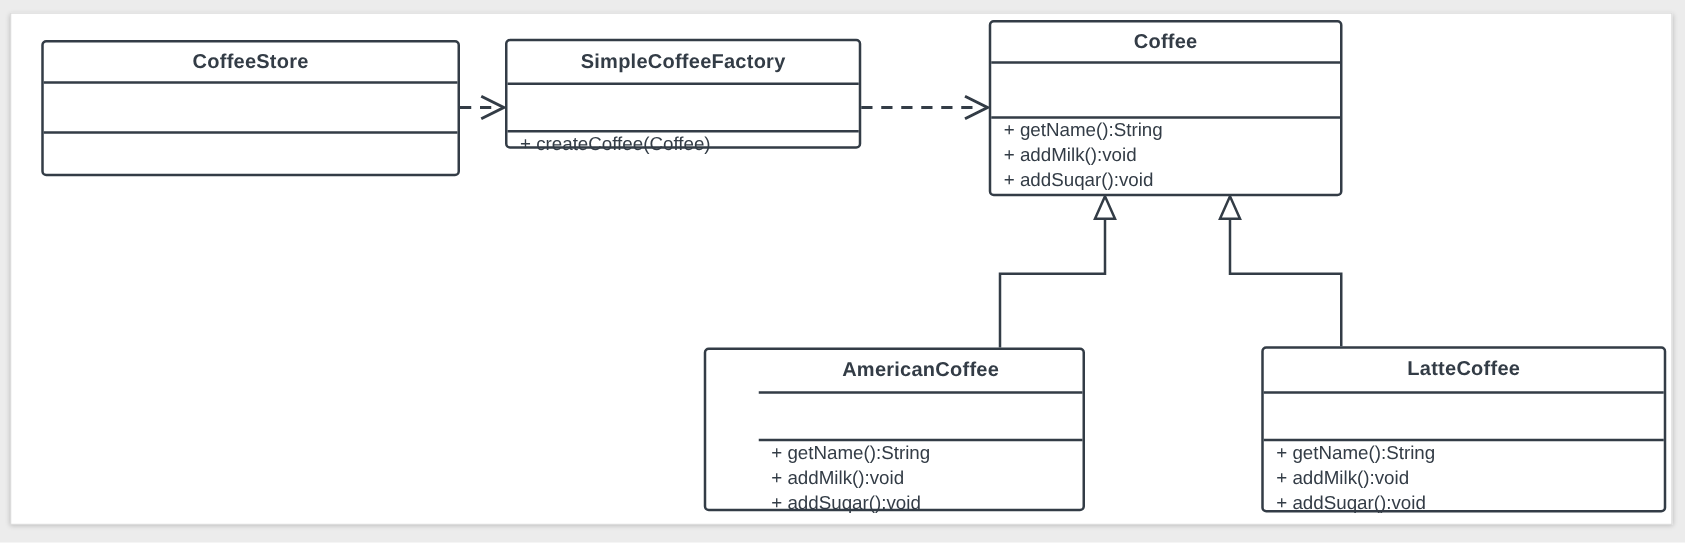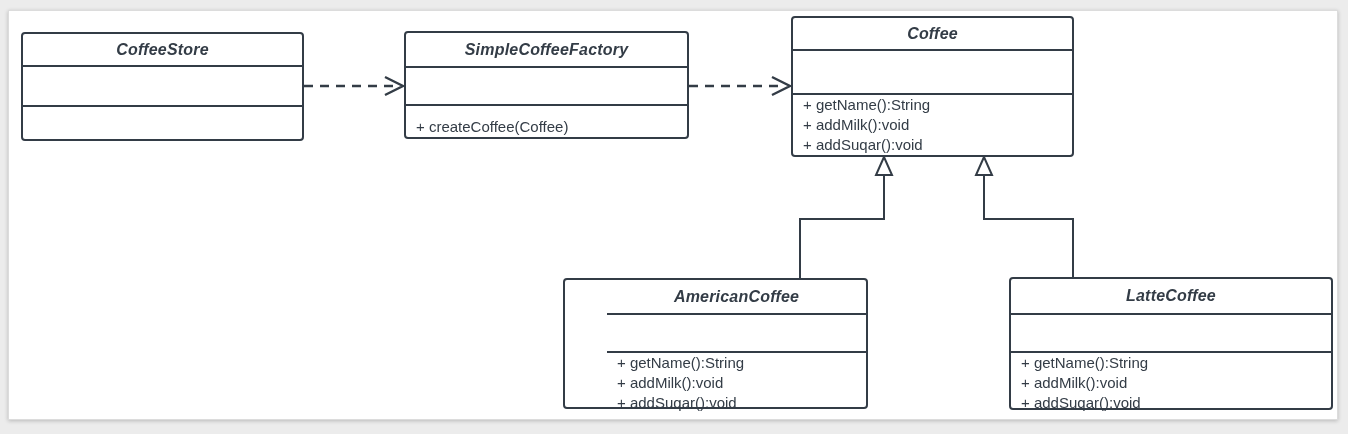--- a/index.html
+++ b/index.html
@@ -33,21 +33,20 @@
     border-radius: 4px;
     background: #ffffff;
     color: #333c46;
   }
   .uml-title {
     border-bottom: 2px solid #333c46;
     display: flex; align-items: center; justify-content: center;
     font-weight: bold;
     font-size: 16px;
     letter-spacing: 0.2px;
-    font-style: italic;
   }
   .uml-attrs {
     border-bottom: 2px solid #333c46;
   }
   .uml-methods {
     display: flex; flex-direction: column; justify-content: flex-end;
     padding-left: 10px;
     font-size: 15px;
     line-height: 20px;
     border-radius: 28px;
@@ -75,26 +74,26 @@
       <path d="M875,164 L875,208 L791,208 L791,267" fill="none"></path>
       <polygon points="875,146 867,164 883,164" fill="#ffffff"></polygon>
     </g>
 
     <g stroke="#333c46" stroke-width="2">
       <path d="M975,164 L975,208 L1064,208 L1064,266" fill="none"></path>
       <polygon points="975,146 967,164 983,164" fill="#ffffff"></polygon>
     </g>
   </svg>
 
-  <div class="uml-class" style="left:12px; top:21px; width:283px; height:109px; grid-template-rows:33px 40px 1fr;">
+  <div class="uml-class" style="left:24px; top:21px; width:335px; height:109px; grid-template-rows:33px 40px 1fr;">
     <div class="uml-title">CoffeeStore</div>
     <div class="uml-attrs"></div>
   </div>
 
-  <div class="uml-class" style="left:395px; top:20px; width:285px; height:108px; grid-template-rows:35px 38px 1fr;">
+  <div class="uml-class" style="left:395px; top:20px; width:285px; height:88px; grid-template-rows:35px 38px 1fr;">
     <div class="uml-title">SimpleCoffeeFactory</div>
     <div class="uml-attrs"></div>
     <div class="uml-methods">
       <div class="method-line">+ createCoffee(Coffee)</div>
     </div>
   </div>
 
   <div class="uml-class" style="left:782px; top:5px; width:283px; height:141px; grid-template-rows:33px 44px 1fr;">
     <div class="uml-title">Coffee</div>
     <div class="uml-attrs"></div>

